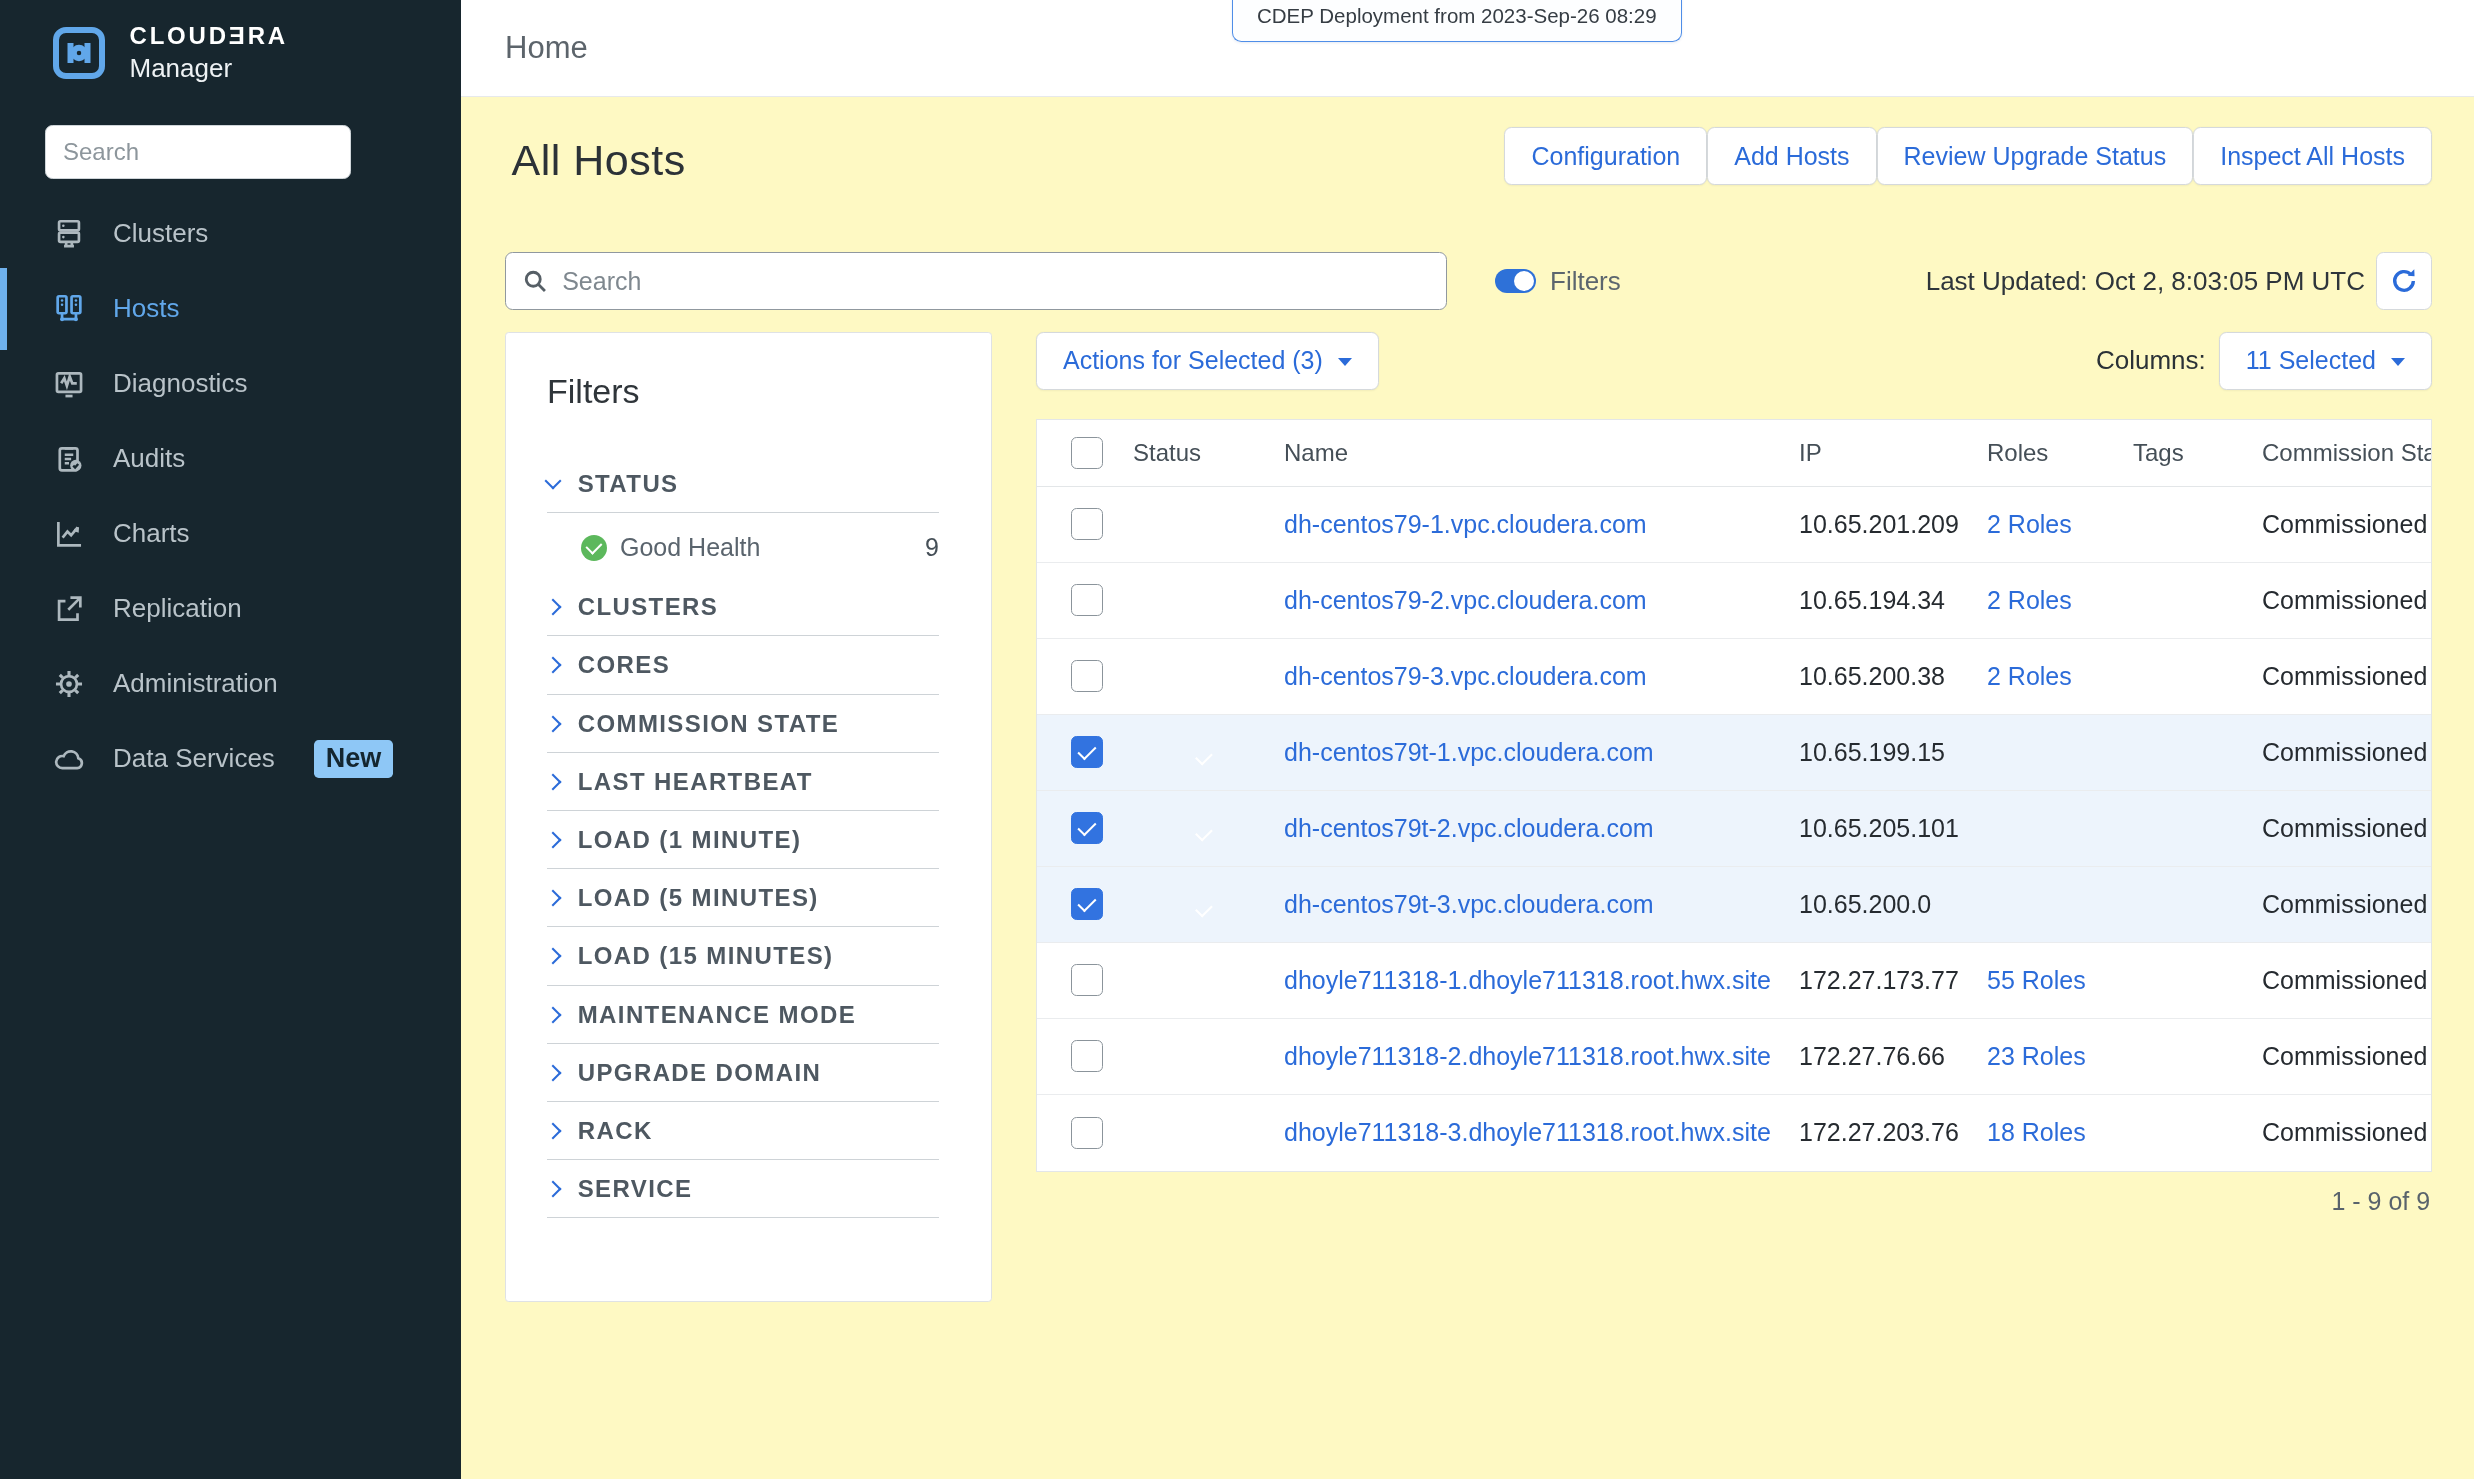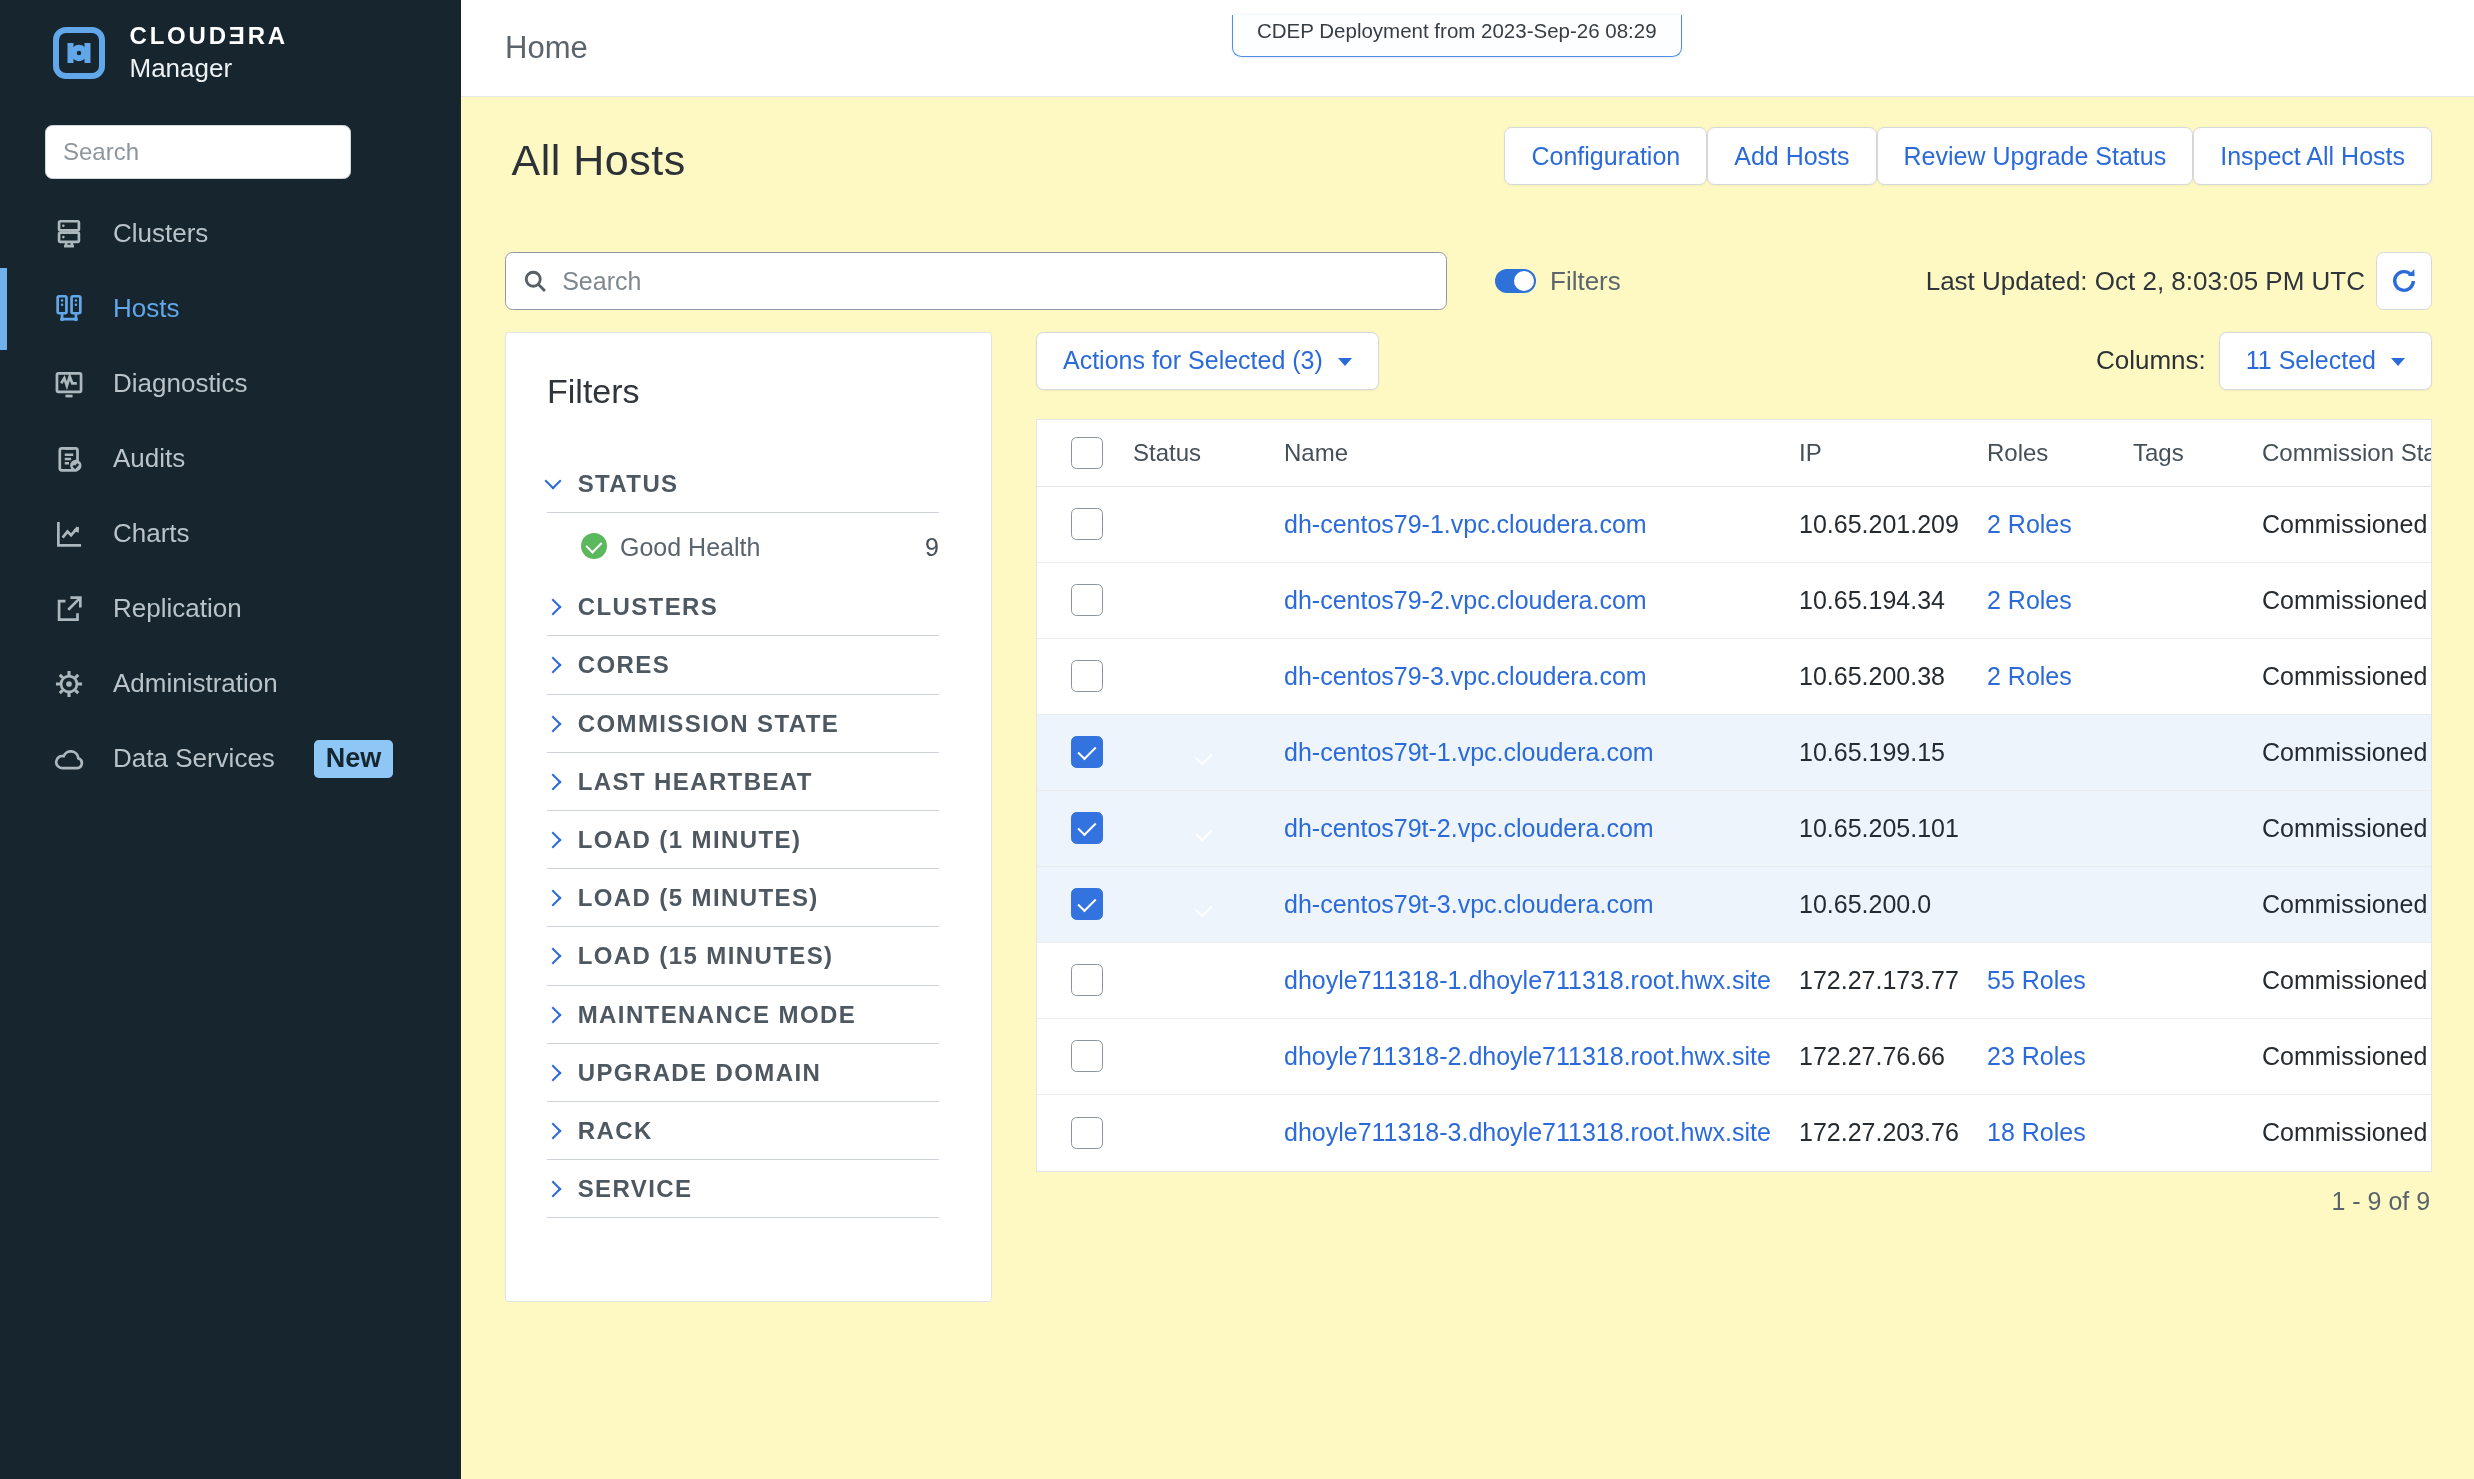--- a/index.html
+++ b/index.html
@@ -23,21 +23,21 @@
   .side-item.active{color:#61a7ea;}
   .side-item.active .icon{color:#61a7ea;}
   .side-item.active::before{content:"";position:absolute;left:0;top:-3.7px;width:6.5px;height:82px;background:#6fb1ec;}
   .new-badge{margin-left:13px;background:#8ec7f6;color:#142630;font-size:27px;font-weight:700;
     padding:3.7px 12px;border-radius:4.7px;}
 
   
   .main{flex:1;display:flex;flex-direction:column;min-width:0;}
   .topbar{position:relative;height:97px;background:#ffffff;border-bottom:0.9px solid #e7e9eb;flex:none;}
   .home-title{line-height:95px;padding-left:44px;font-size:31px;color:#5c646b;display:inline-block;cursor:pointer;}
-  .cdep-badge{position:absolute;left:771px;top:15px;height:42px;line-height:32px;padding:0 24px;
+  .cdep-badge{position:absolute;left:771px;top:0;height:42px;line-height:32px;padding:0 24px;
     background:#fdfeff;border:1.9px solid #4f8ee8;border-top:none;border-radius:0 0 9.3px 9.3px;
     font-size:20.5px;color:#363d44;box-shadow:0 0.9px 2.8px rgba(40,80,160,.12);white-space:nowrap;}
 
   .content{flex:1;padding:0 43px 0 44px;min-width:0;}
   .page-head{display:flex;align-items:flex-end;margin-top:28px;height:60px;}
   .page-head h1{font-size:43px;font-weight:400;color:#2c3237;margin:0 0 0 6.5px;letter-spacing:0.5px;}
   .head-actions{margin-left:auto;display:flex;}
   .btn{height:58px;padding:0 26px;background:#fff;border:0.9px solid #d5d9dc;border-radius:7.5px;color:#2b6bd9;
     font-size:25px;display:flex;align-items:center;cursor:pointer;box-shadow:0 0.9px 1.9px rgba(0,0,0,.05);
     font-family:inherit;white-space:nowrap;}
@@ -63,21 +63,21 @@
   .filters-card{width:487px;min-width:487px;height:970px;background:#fff;border:0.9px solid #dfe2e5;border-radius:3.7px;
     padding:39px 52px 0 41px;}
   .filters-title{font-size:34px;color:#2f353a;margin-bottom:56px;}
   .fsec{margin-top:12px;}
   .fsec-head{display:flex;align-items:center;gap:18.7px;height:34px;cursor:pointer;}
   .chev{width:12px;height:12px;border-right:2.8px solid #2b6bd9;border-bottom:2.8px solid #2b6bd9;flex:none;}
   .chev.right{transform:rotate(-45deg);}
   .chev.down{transform:rotate(45deg);margin-top:-4.7px;}
   .fsec-label{font-size:24px;font-weight:700;color:#4e5861;letter-spacing:1.4px;white-space:nowrap;}
   .fsec-line{border-bottom:0.9px solid #ced3d7;margin-top:11.2px;}
-  .fopt{display:flex;padding-left:34px;margin:20.5px 0 28px;cursor:pointer;}
+  .fopt{display:flex;align-items:center;padding-left:34px;margin:20.5px 0 28px;cursor:pointer;}
   .good-icon{width:26px;height:26px;border-radius:50%;background:#5cb85c;position:relative;margin-right:13px;flex:none;}
   .good-icon::after{content:"";position:absolute;left:8.4px;top:4.7px;width:7.5px;height:12px;
     border:solid #fff;border-width:0 2.8px 2.8px 0;transform:rotate(45deg);}
   .fopt-label{font-size:25px;color:#5a646d;}
   .fopt-count{margin-left:auto;font-size:25px;color:#454f57;}
 
   
   .table-zone{flex:1;min-width:0;}
   .table-toolbar{display:flex;align-items:center;height:58px;}
   .dropdown-btn{gap:15px;}

